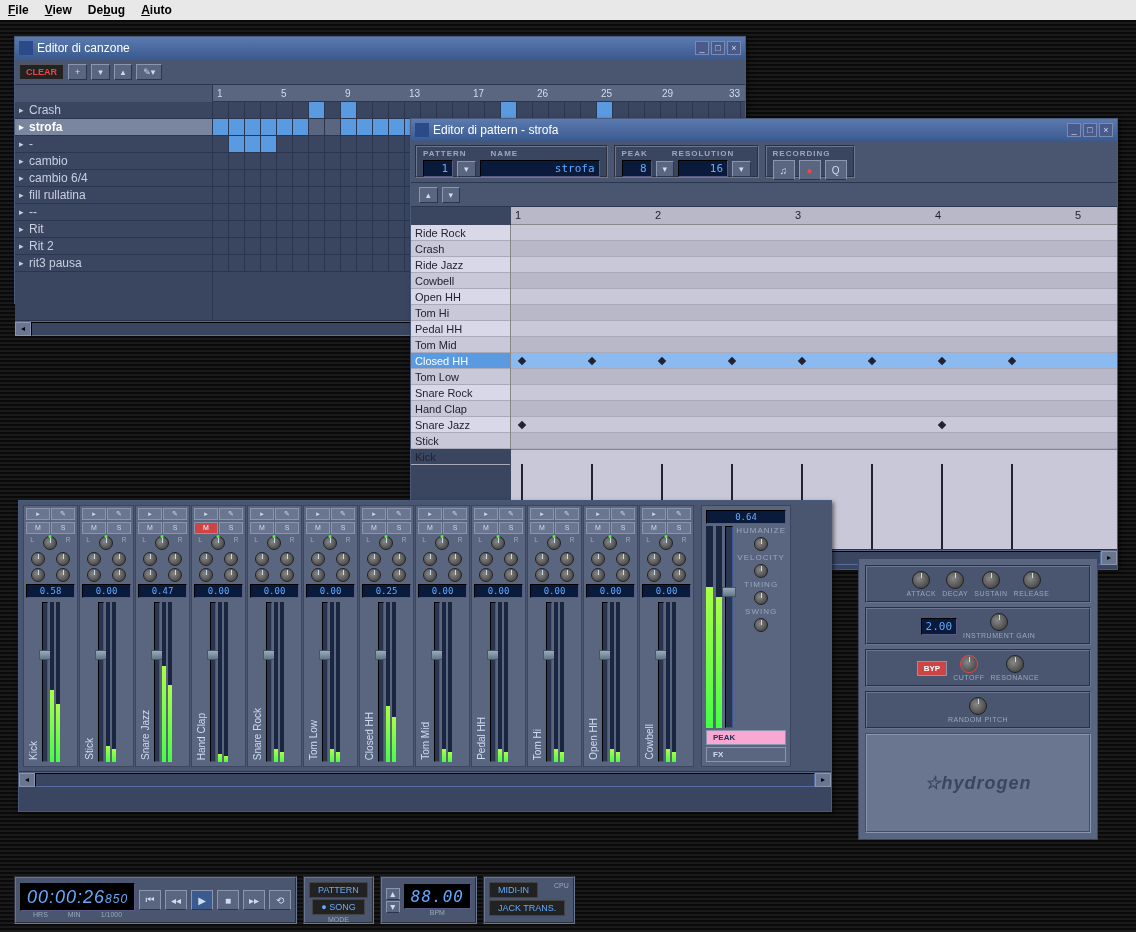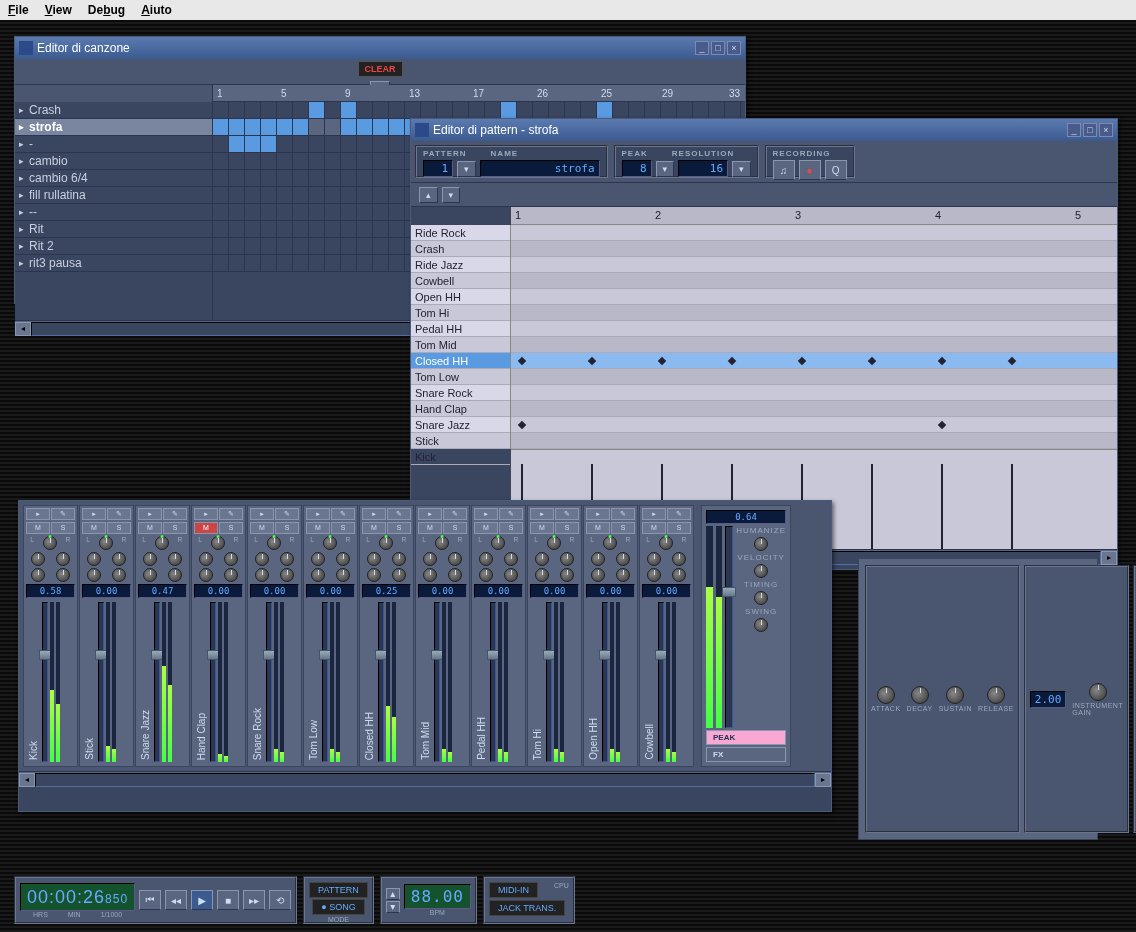--- a/index.html
+++ b/index.html
@@ -8,21 +8,21 @@
 .menubar span { cursor:pointer;font-weight:bold; }
 .menubar span u { text-decoration:underline; }
 .bgstripes { position:absolute; top:20px; left:0; right:0; bottom:0; background:repeating-linear-gradient(180deg,#0a0a0a 0,#0a0a0a 2px,#1a1a1a 2px,#1a1a1a 4px); }
 .window { position:absolute; border:1px solid #4a5a7a; background:#3a4560; box-shadow:2px 2px 4px rgba(0,0,0,0.5); }
 .titlebar { height:22px; background:linear-gradient(180deg,#5a7ab0,#3a5a90); color:#fff; display:flex; align-items:center; padding:0 4px; font-size:12px; }
 .titlebar .ticon { width:14px; height:14px; background:#2a4a8a; margin-right:4px; display:inline-block; }
 .titlebar .spacer { flex:1; }
 .titlebar .wbtn { width:14px; height:14px; border:1px solid #7a8ab0; margin-left:2px; display:flex; align-items:center; justify-content:center; font-size:9px; cursor:pointer; background:#4a5a8a; color:#cde; }
 
 #song { left:14px; top:36px; width:732px; height:268px; }
-.songtoolbar { height:26px; background:#4a5570; display:flex; align-items:center; padding:2px 4px; gap:4px; border-bottom:1px solid #2a3550;flex-direction:column; }
+.songtoolbar { height:26px; background:#4a5570; display:flex; align-items:center; padding:2px 4px; gap:4px; border-bottom:1px solid #2a3550; }
 .btnsm { background:#5a6580; border:1px solid #8a95b0; border-bottom-color:#2a3550; border-right-color:#2a3550; padding:2px 6px; font-size:9px; color:#cde; cursor:pointer; }
 .btnclear { background:#222; color:#e44; font-weight:bold; font-size:9px; padding:2px 6px; border:1px solid #555; }
 .songbody { display:flex; height:218px; }
 .tracklist { width:198px; background:#3a4560; border-right:1px solid #2a3550; overflow:hidden; }
 .trackrow { height:17px; border-bottom:1px solid #2a3550; display:flex; align-items:center; padding:0 4px; color:#c8d0e0; font-size:12px; cursor:pointer; }
 .trackrow.sel { background:#7a85a0; color:#fff; font-weight:bold; }
 .trackrow .arrow { width:10px; font-size:9px; }
 .songgrid { flex:1; position:relative; background:#3a4560; overflow:hidden; }
 .songruler { height:17px; background:#5a6580; border-bottom:1px solid #2a3550; display:flex; color:#cde; font-size:10px; align-items:center; position:relative; }
 .songruler span { position:absolute; }
@@ -71,30 +71,30 @@
 .fader { flex:1; display:flex; justify-content:center; gap:2px; padding:2px; position:relative; }
 .fadertrack { width:6px; background:#2a3550; border:1px inset #1a2540; position:relative; }
 .faderhandle { position:absolute; left:-4px; width:14px; height:10px; background:linear-gradient(180deg,#9ab,#678); border:1px solid #456; top:30%; }
 .meter { width:4px; background:#1a2540; position:relative; }
 .meterfill { position:absolute; bottom:0; left:0; right:0; background:linear-gradient(180deg,#af4,#4f4); }
 .chlabel { writing-mode:vertical-rl; transform:rotate(180deg); font-size:10px; color:#cde; position:absolute; left:2px; bottom:4px; }
 
 .master { width:90px; background:#5a6580; border:1px solid #3a4560; padding:4px; display:flex; flex-direction:column; gap:2px; margin-left:6px; }
 .mlabel { font-size:8px; color:#9ab; text-align:center; letter-spacing:1px; }
 
-#fxpanel { position:absolute; left:858px; top:558px; width:240px; height:282px; background:#5a6580; border:1px solid #3a4560; padding:6px; display:flex; flex-direction:row; gap:4px; }
+#fxpanel { position:absolute; left:858px; top:558px; width:240px; height:282px; background:#5a6580; border:1px solid #3a4560; padding:6px; display:flex; flex-direction:column; gap:4px; }
 .fxrow { background:#4a5570; border:2px groove #6a7590; padding:4px; display:flex; gap:6px; align-items:center; justify-content:center; }
 .fxknob { display:flex; flex-direction:column; align-items:center; gap:1px; }
 .fxknob .knob { width:18px; height:18px; }
 .fxknob .kl { font-size:7px; color:#9ab; letter-spacing:0.5px; }
 .logo { flex:1; background:#6a7590; border:2px groove #8a95b0; display:flex; align-items:center; justify-content:center; font-size:18px; color:#3a4560; font-weight:bold; font-style:italic; letter-spacing:1px; }
 
 #transport { position:absolute; left:14px; bottom:8px; width:1108px; height:48px; display:flex; gap:6px; }
 .tpanel { background:#4a5570; border:2px groove #6a7590; padding:4px; display:flex; align-items:center; gap:4px; }
-.timedisp { background:#14532d; color:#6af; font-family:monospace; font-size:18px; padding:2px 6px; border:1px inset #223; letter-spacing:1px; }
+.timedisp { background:#000000; color:#6af; font-family:monospace; font-size:18px; padding:2px 6px; border:1px inset #223; letter-spacing:1px;font-style:italic; }
 .tlbl { font-size:7px; color:#9ab; }
 .tbtn { width:22px; height:20px; background:#5a6580; border:1px solid #8a95b0; border-bottom-color:#2a3550; cursor:pointer; display:flex; align-items:center; justify-content:center; font-size:10px; color:#cde; }
 .tbtn.active { background:#3a5a90; }
 .modebtn { background:#222; color:#6af; font-size:9px; padding:2px 8px; border:1px solid #444; cursor:pointer; }
 .modebtn.on::before { content:'● '; color:#6af; }
 .peakbtn { background:#f9a8d4; color:#235; font-size:8px; font-weight:bold; padding:2px 6px; border:1px solid #8a95b0; cursor:pointer; }
 </style>
 </head>
 <body>
 
@@ -1127,20 +1127,31 @@
       </div>
     </div>
   <div class="fxrow">
     <span class="lcdfield">2.00</span>
     <div class="fxknob">
         <div class="knob"></div>
         <span class="kl">INSTRUMENT GAIN</span>
       </div>
   </div>
   <div class="fxrow">
+    <span class="peakbtn" style="background:#c44;color:#fff">BYP</span>
+    <div class="fxknob">
+        <div class="knob" style="border-color:#e44"></div>
+        <span class="kl">CUTOFF</span>
+      </div>
+    <div class="fxknob">
+        <div class="knob"></div>
+        <span class="kl">RESONANCE</span>
+      </div>
+  </div>
+  <div class="fxrow">
     <div class="fxknob">
         <div class="knob"></div>
         <span class="kl">RANDOM PITCH</span>
       </div>
   </div>
   <div class="logo">☆<span>hydrogen</span></div>
 </div>
 
 <div id="transport">
   <div class="tpanel">

